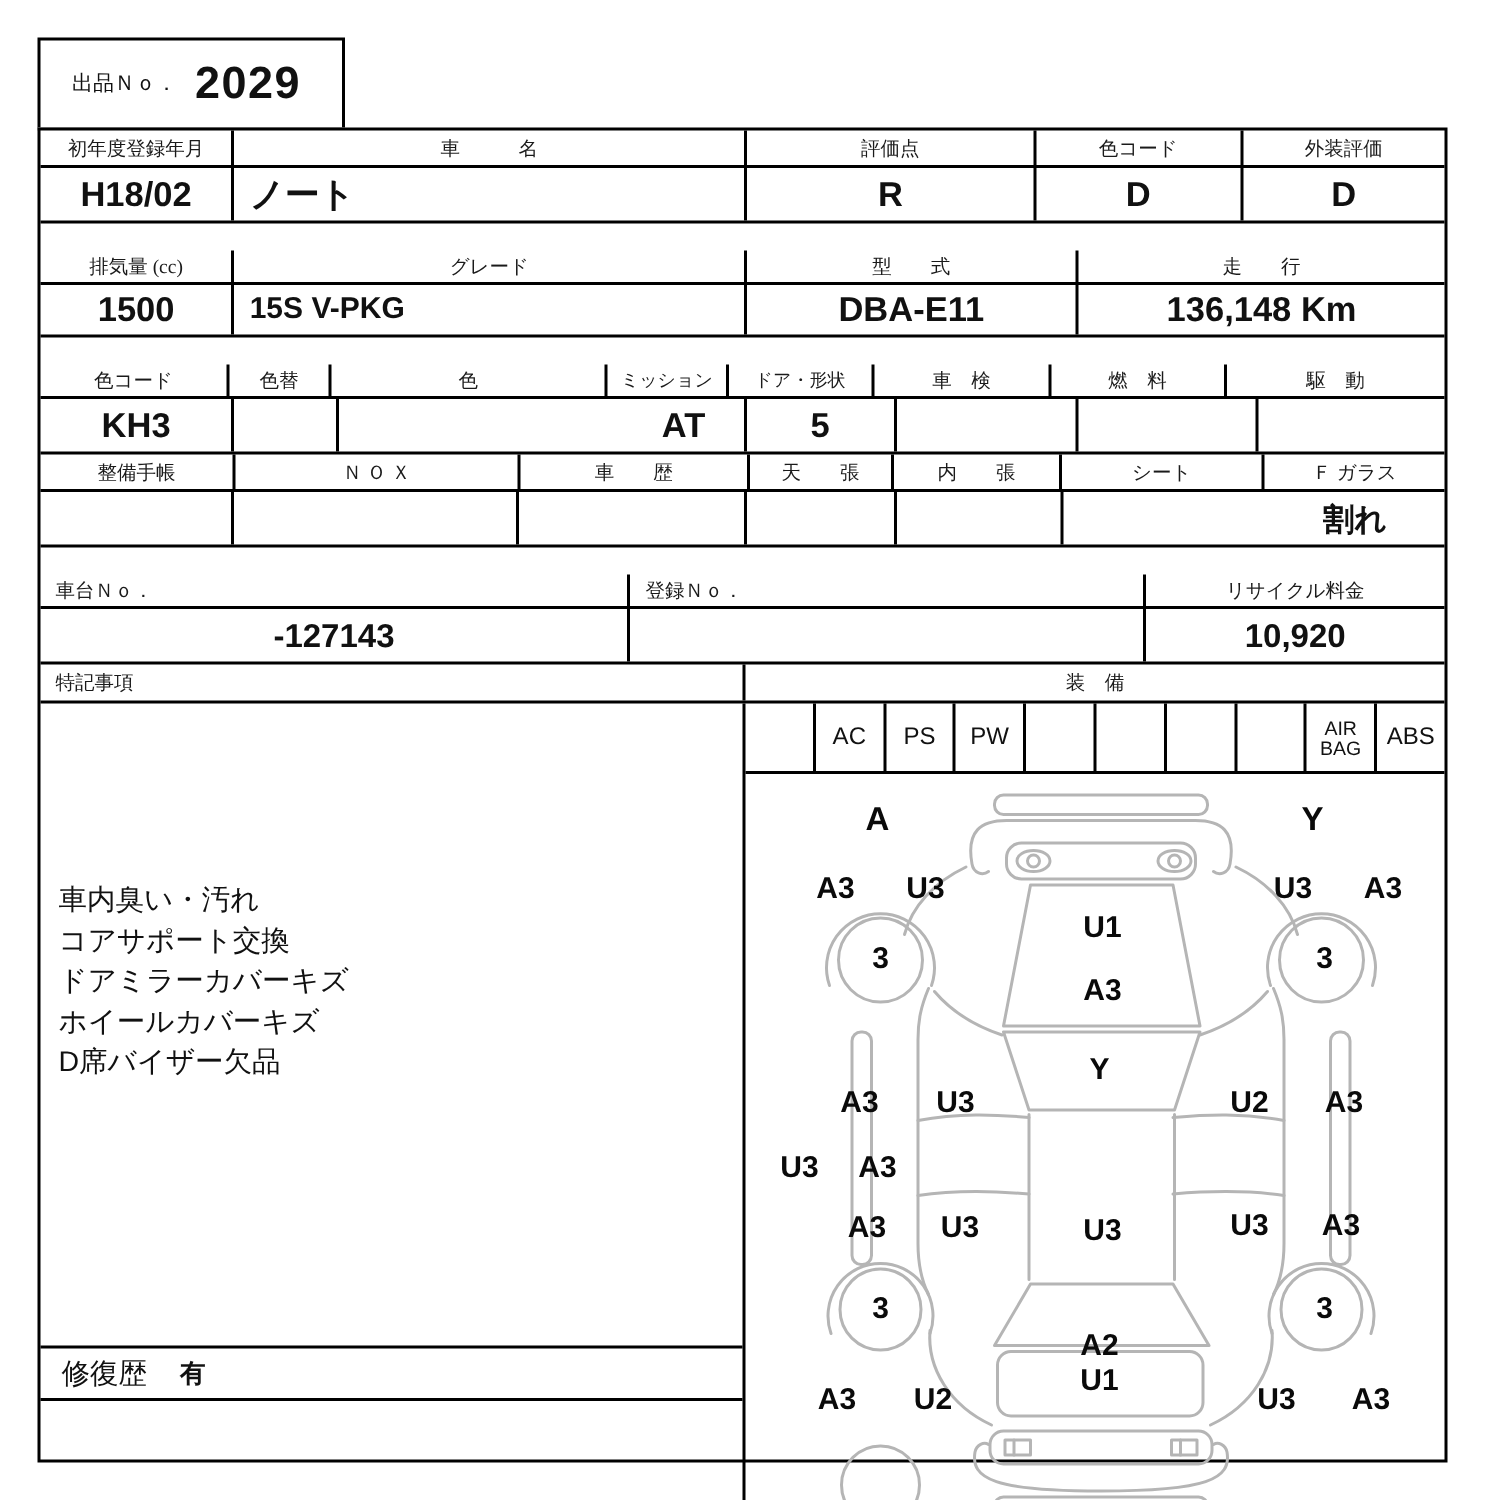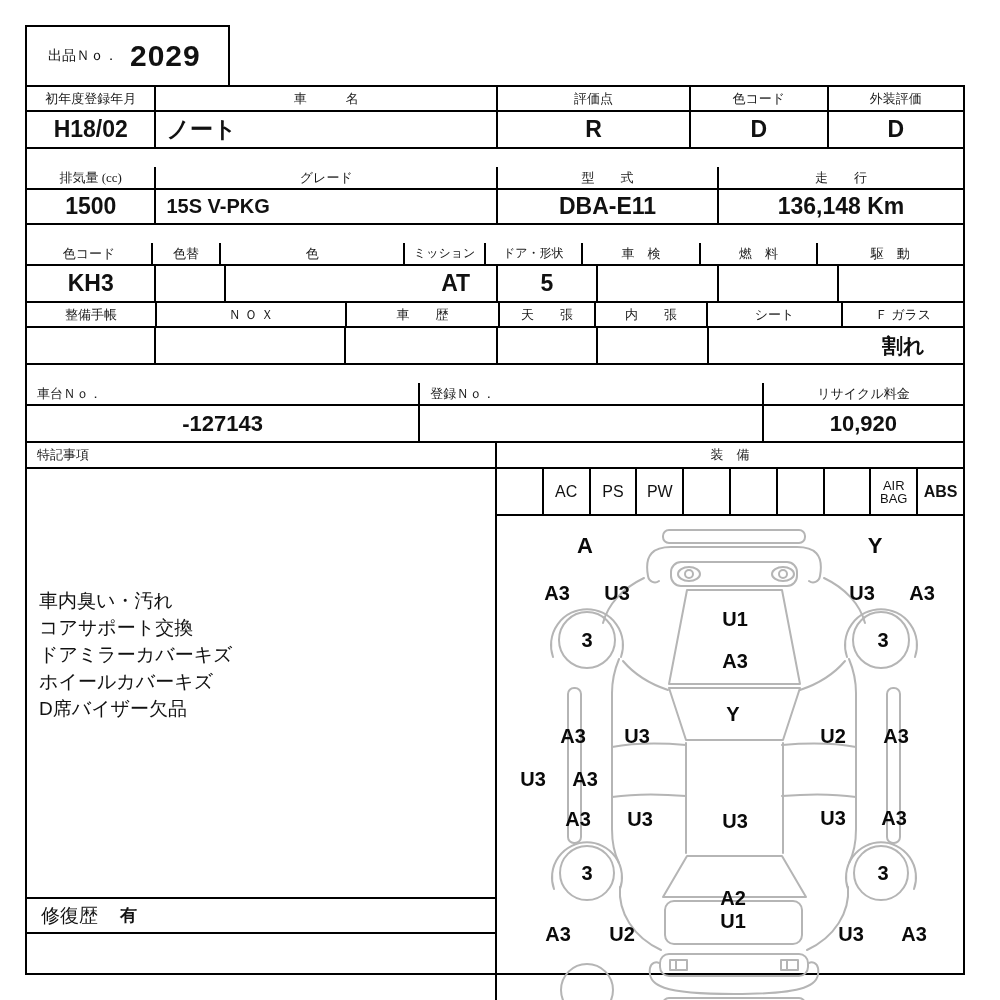--- a/index.html
+++ b/index.html
@@ -32,21 +32,21 @@
   .notesarea{height:430px;box-sizing:border-box;border-bottom:2px solid #000;
              padding:118px 0 0 12px;font-size:19px;line-height:27px;}
   .repairrow{height:35px;box-sizing:border-box;border-bottom:2px solid #000;
              display:flex;align-items:center;padding-left:14px;gap:22px;}
   .repairrow .rl{font-family:"Liberation Serif","DejaVu Serif",serif;font-size:19px;}
   .repairrow .rv{font-weight:bold;font-size:17px;}
   .repairnotes{flex:1;padding:4px 0 0 12px;font-size:19px;line-height:26px;}
   .equiprow{height:47px;box-sizing:border-box;border-bottom:2px solid #000;display:flex;}
   .ecell{flex:1;box-sizing:border-box;border-right:2px solid #000;display:flex;
          align-items:center;justify-content:center;text-align:center;font-size:16px;line-height:15px;}
-  .ecell:last-child{border-right:none;font-weight:bold;}
+  .ecell:last-child{border-right:none;}
   .ecell.airbag{font-size:13px;line-height:13px;}
   
   .diagram{position:relative;flex:1;overflow:hidden;}
   .diagram svg{position:absolute;left:0;top:0;}
   .mark{position:absolute;transform:translate(-50%,-50%);font-weight:bold;font-size:20px;
         white-space:nowrap;color:#0a0a0a;}
   .mark.big{font-size:22px;}
 </style>
 </head>
 <body>

